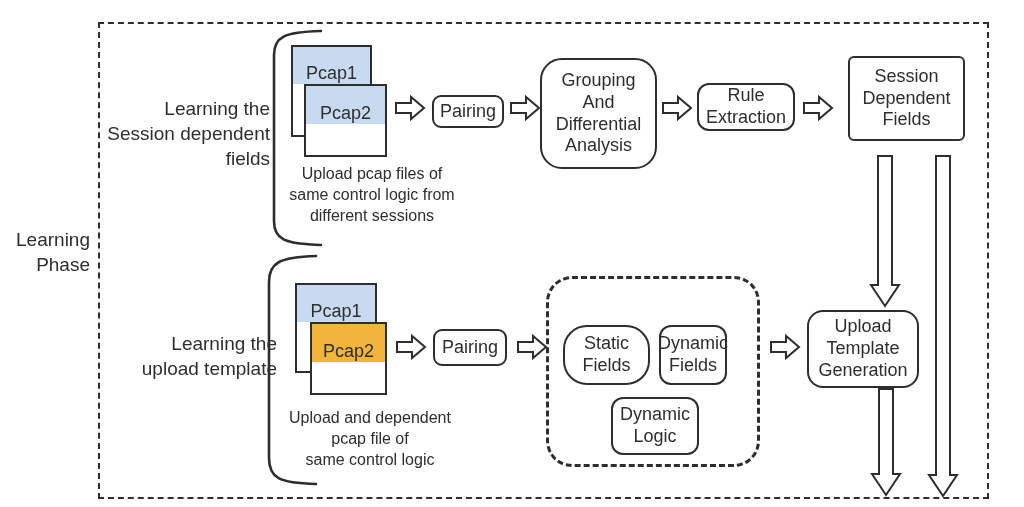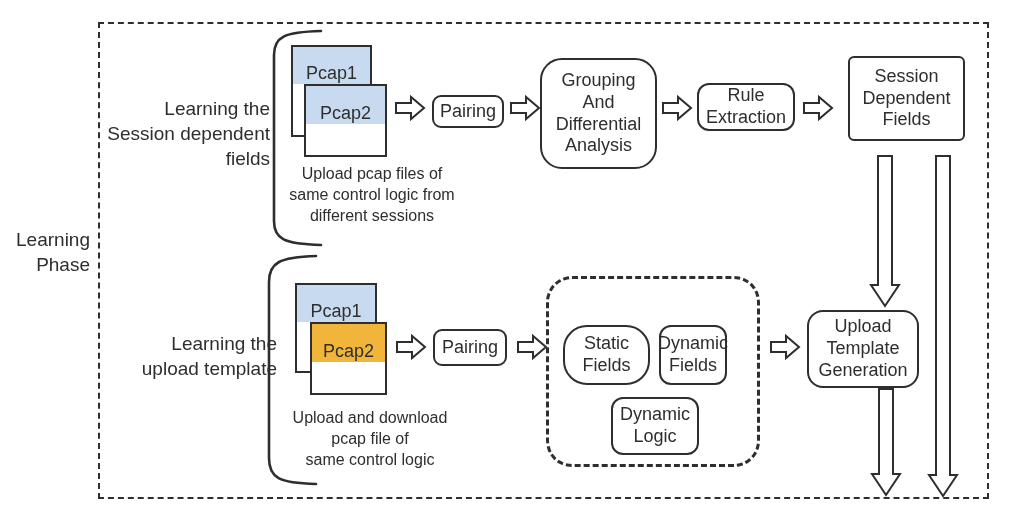--- a/index.html
+++ b/index.html
@@ -98,21 +98,21 @@
     <div class="pcap-head head-blue" style="height:37px;">
       <span>Pcap1</span>
     </div>
   </div>
   <div class="pcap-card" style="left:310px;top:322px;width:77px;height:73px;z-index:2;">
     <div class="pcap-head head-orange" style="height:38px;">
       <span>Pcap2</span>
     </div>
   </div>
 
-  <div class="caption" style="left:281px;top:407px;width:178px;">Upload and download
+  <div class="caption" style="left:281px;top:407px;width:178px;">Upload and dependent
 pcap file of
 same control logic</div>
 
   <svg class="shape-svg" style="left:396px;top:334px;" width="30" height="26" viewBox="0 0 30 26">
     <polygon class="shape" points="1,8 16,8 16,2 29,13 16,24 16,18 1,18"></polygon>
     </svg>
   <svg class="shape-svg" style="left:517px;top:334px;" width="30" height="26" viewBox="0 0 30 26">
     <polygon class="shape" points="1,8 16,8 16,2 29,13 16,24 16,18 1,18"></polygon>
     </svg>
   <svg class="shape-svg" style="left:770px;top:334px;" width="30" height="26" viewBox="0 0 30 26">

